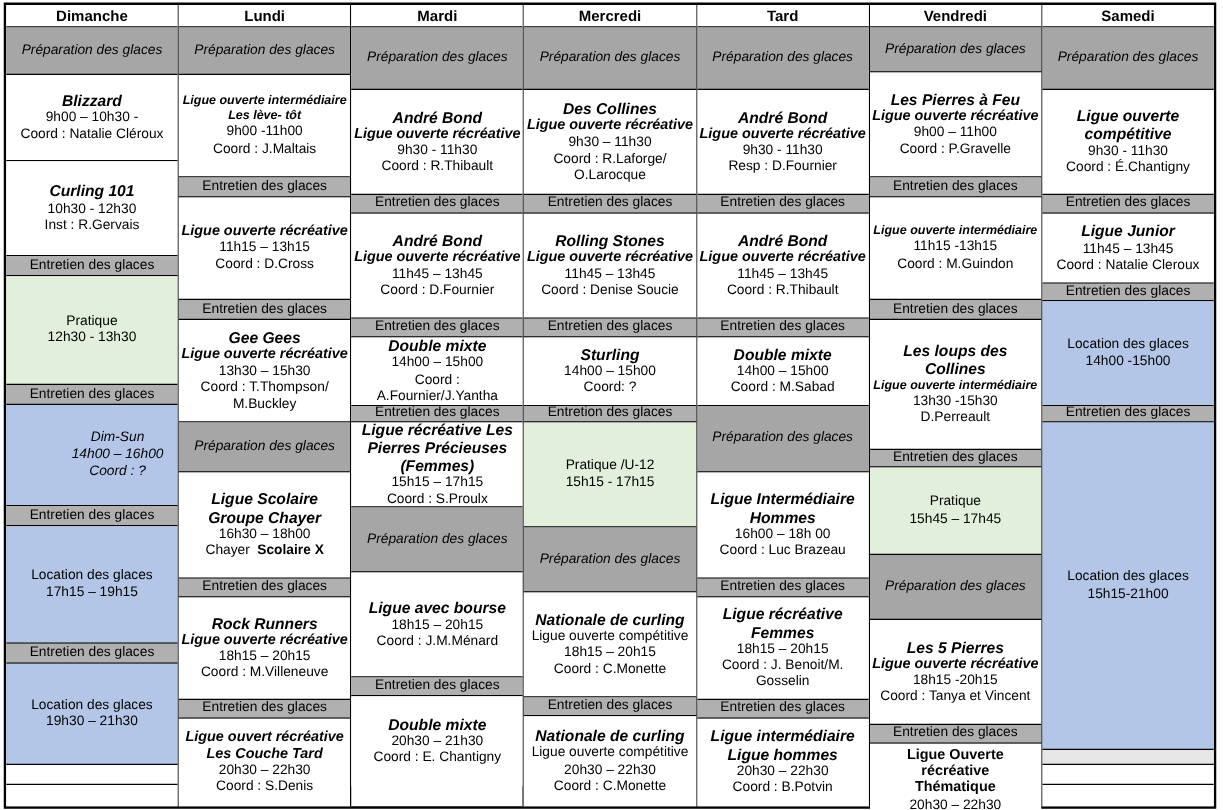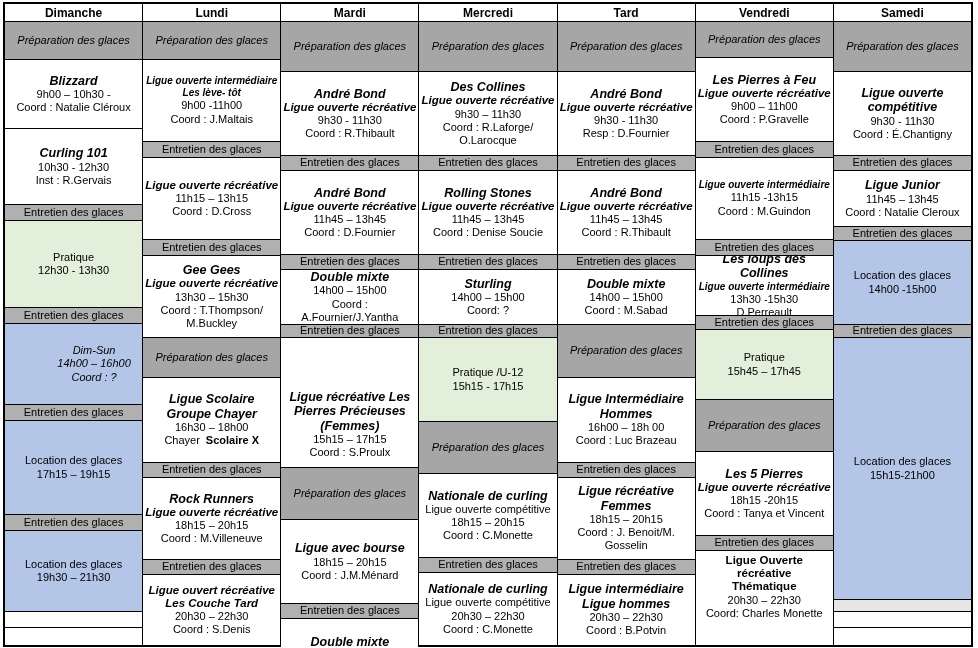--- a/index.html
+++ b/index.html
@@ -177,21 +177,21 @@
       </div>
       <div class="cell session" style="height: 55px;">
         <div class="ln t">Double mixte</div>
         <div class="ln n">14h00 – 15h00</div>
         <div class="ln n">Coord :</div>
         <div class="ln n">A.Fournier/J.Yantha</div>
       </div>
       <div class="cell maint" style="height: 13px;">
         <div class="ln n">Entretien des glaces</div>
       </div>
-      <div class="cell session" style="height: 86px; margin-top: 44px;">
+      <div class="cell session" style="height: 68px;">
         <div class="ln t">Ligue récréative Les Pierres Précieuses (Femmes)</div>
         <div class="ln n">15h15 – 17h15</div>
         <div class="ln n">Coord : S.Proulx</div>
       </div>
       <div class="cell prep" style="height: 52px;">
         <div class="ln n">Préparation des glaces</div>
       </div>
       <div class="cell session" style="height: 84px;">
         <div class="ln t">Ligue avec bourse</div>
         <div class="ln n">18h15 – 20h15</div>
@@ -333,21 +333,21 @@
         <div class="ln n">Entretien des glaces</div>
       </div>
       <div class="cell session" style="height: 82px;">
         <div class="ln sts">Ligue ouverte intermédiaire</div>
         <div class="ln n">11h15 -13h15</div>
         <div class="ln n">Coord : M.Guindon</div>
       </div>
       <div class="cell maint" style="height: 16px;">
         <div class="ln n">Entretien des glaces</div>
       </div>
-      <div class="cell session" style="height: 60px;">
+      <div class="cell session" style="height: 104px;">
         <div class="ln t">Les loups des Collines</div>
         <div class="ln sts">Ligue ouverte intermédiaire</div>
         <div class="ln n">13h30 -15h30</div>
         <div class="ln n">D.Perreault</div>
       </div>
       <div class="cell maint" style="height: 14px;">
         <div class="ln n">Entretien des glaces</div>
       </div>
       <div class="cell practice" style="height: 70px;">
         <div class="ln n">Pratique</div>

